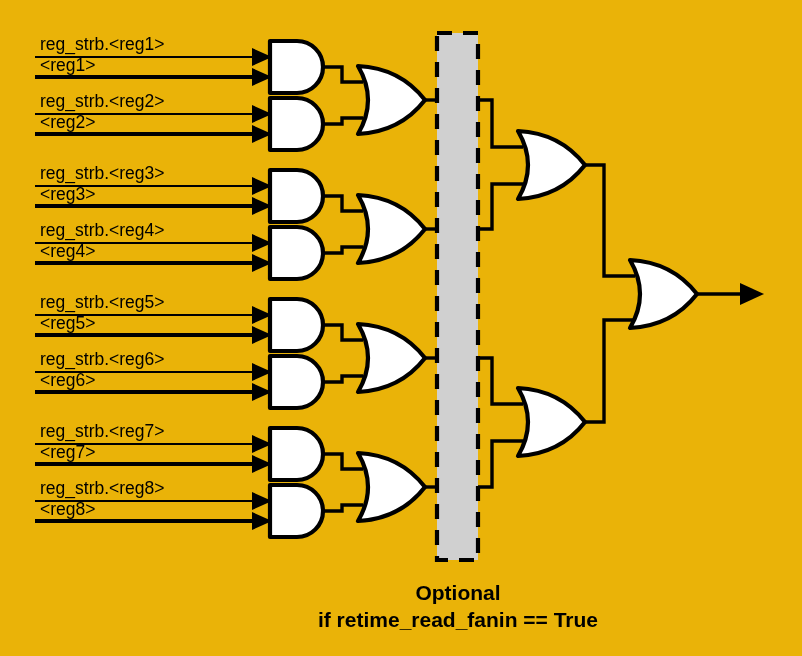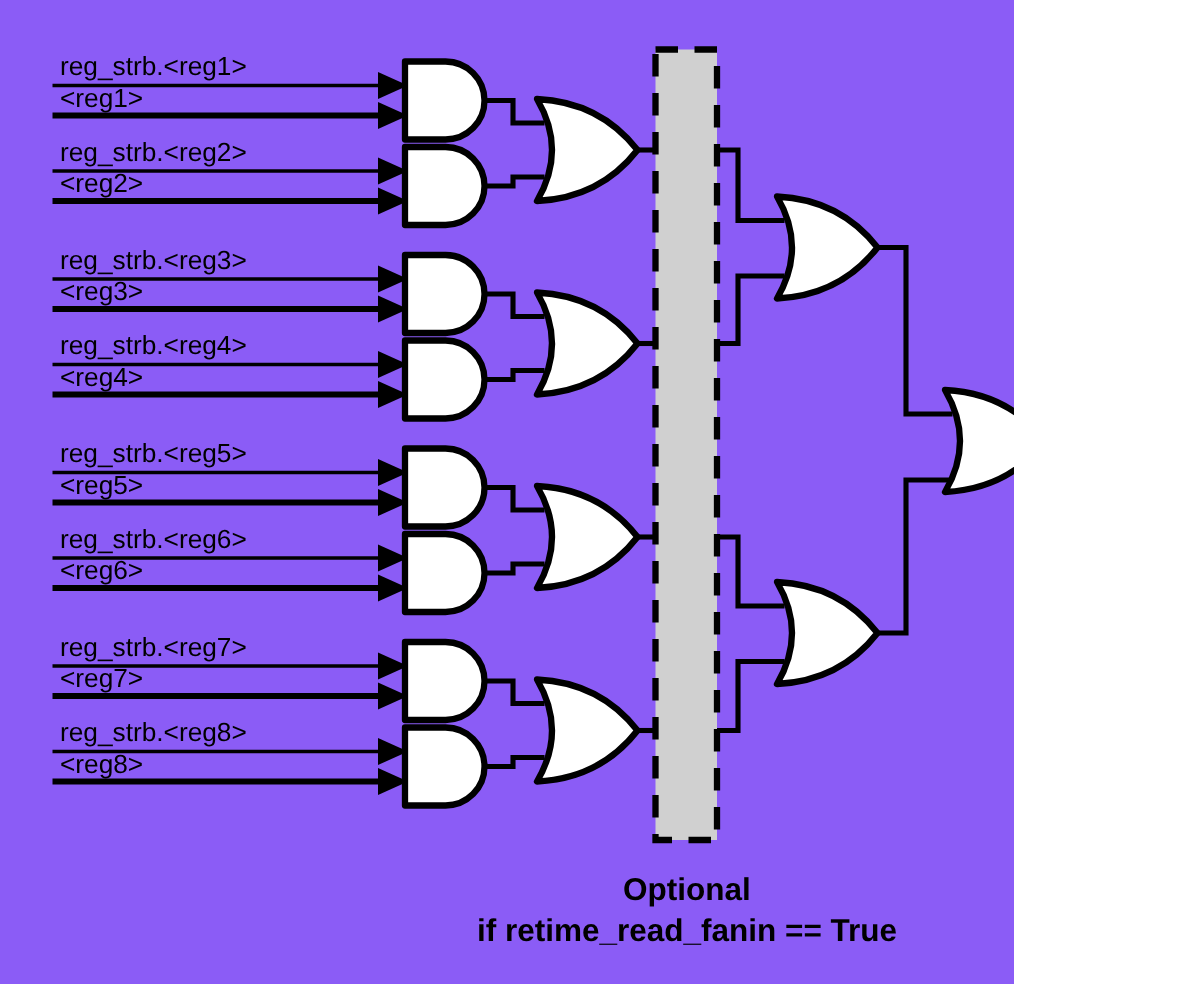--- a/index.html
+++ b/index.html
@@ -5,23 +5,23 @@
   html, body {
     margin: 0;
     padding: 0;
     background: #ffffff;
   }
   body {
     font-family: "Liberation Sans", sans-serif;
   }
   #diagram-root {
     position: relative;
-    width: 676px;
+    width: 802px;
     height: 656px;
-    background: #8b5cf6;
+    background: #eab308;
     overflow: hidden;
   }
   #logic-svg {
     position: absolute;
     left: 0;
     top: 0;
     width: 802px;
     height: 656px;
   }
   .wire {

